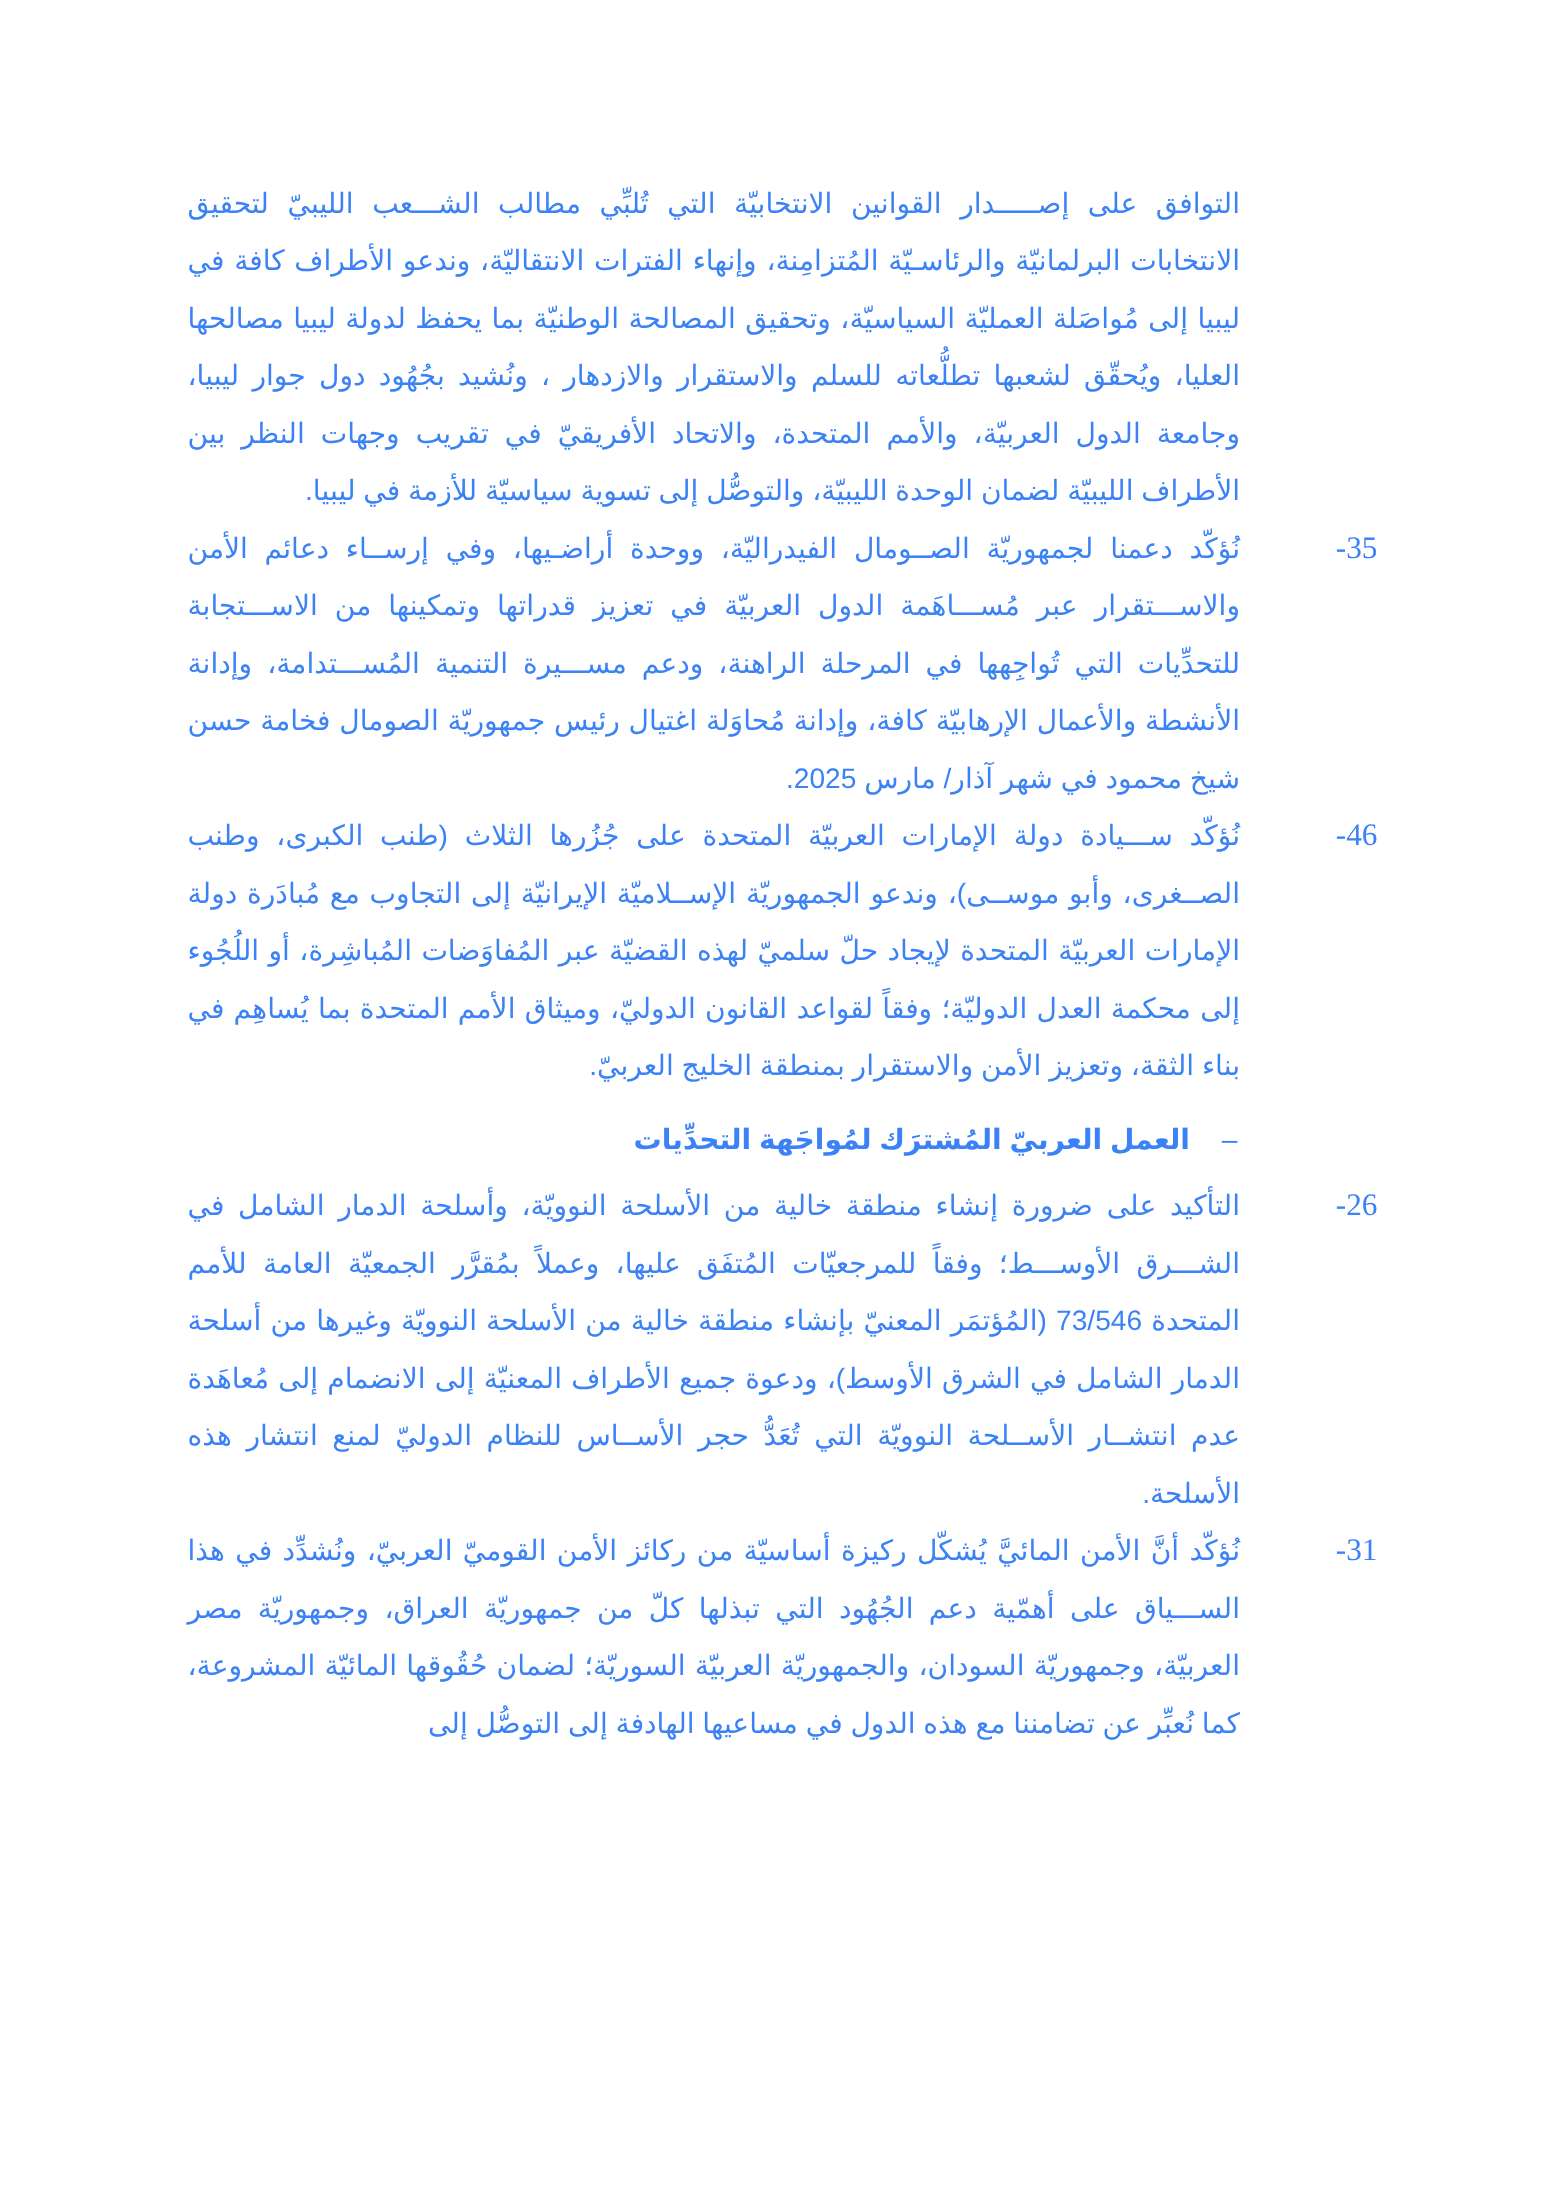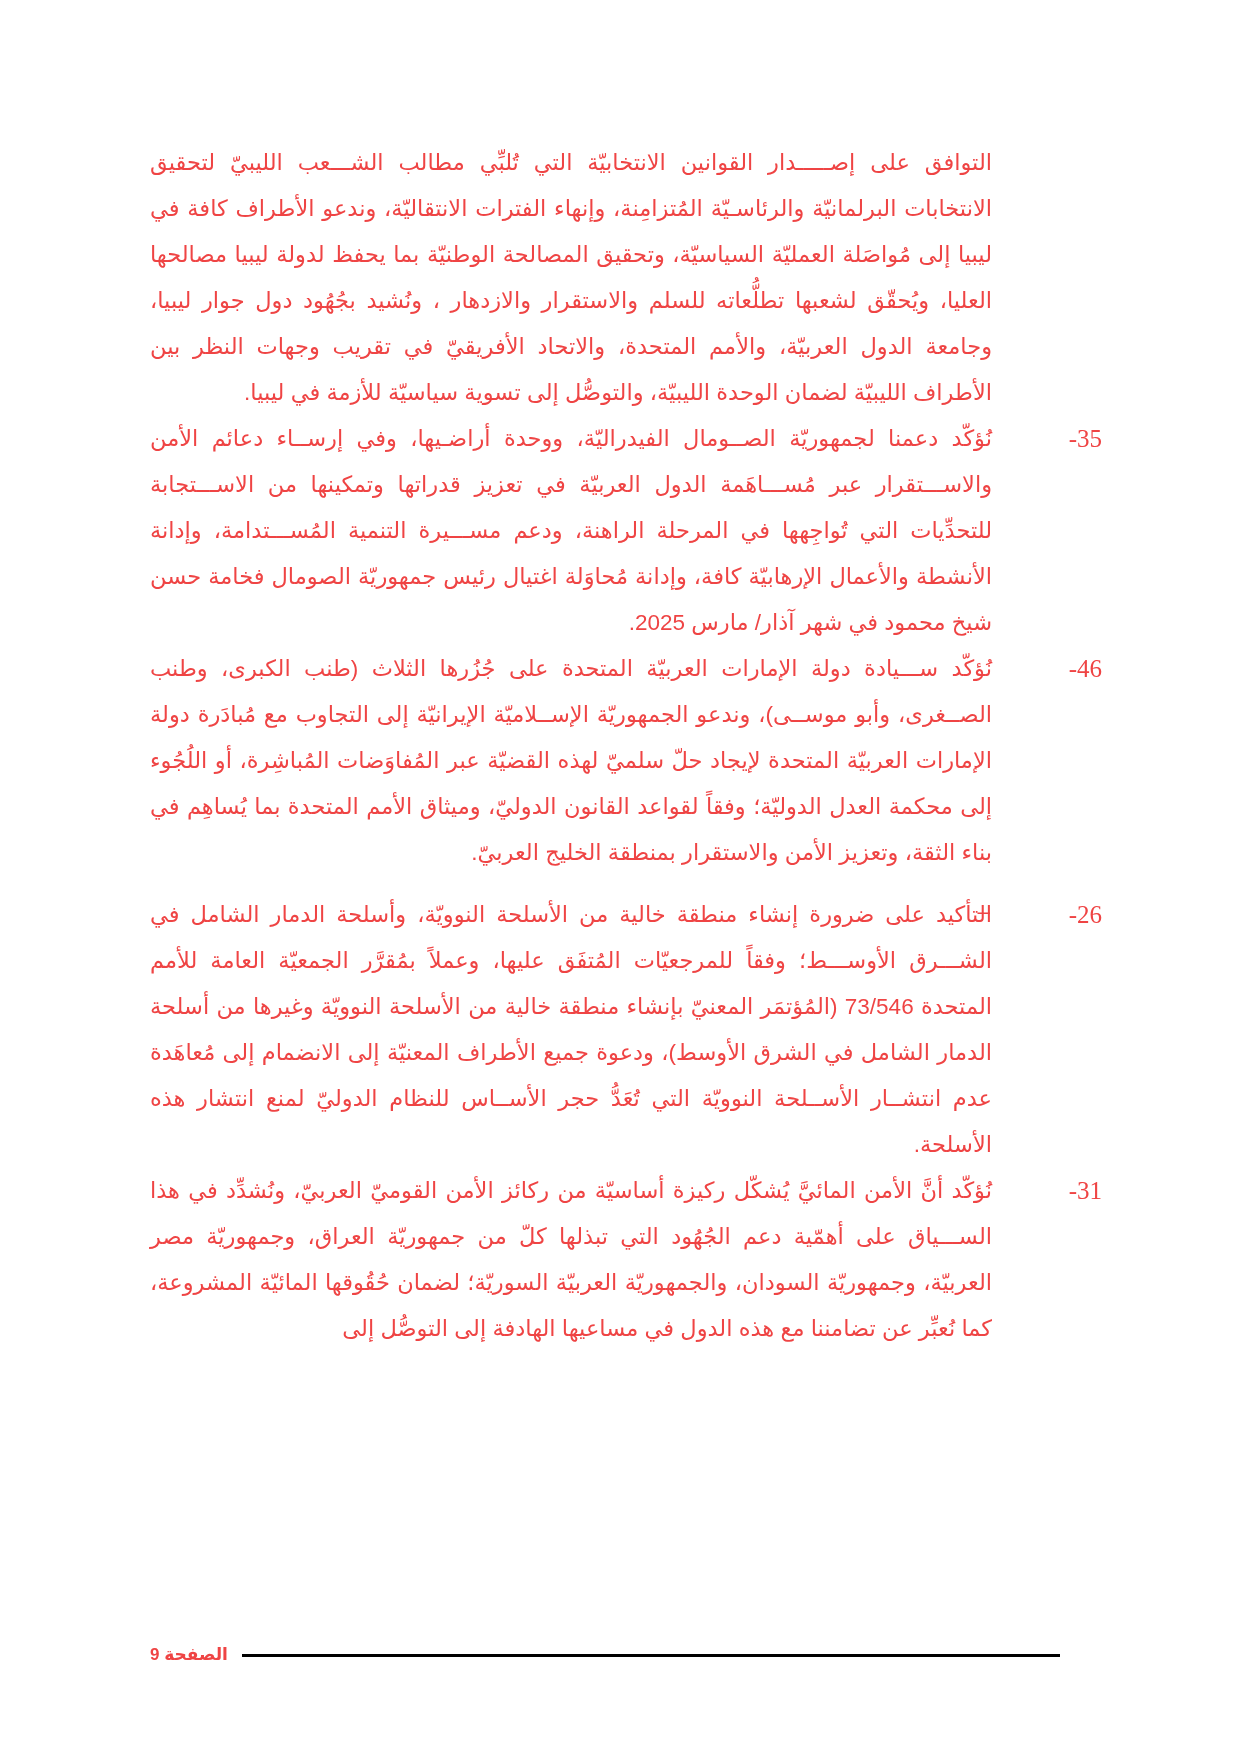--- a/index.html
+++ b/index.html
@@ -1,19 +1,19 @@
 <!DOCTYPE html>
 <html><head>
   <meta charset="utf-8">
   <style>
     html, body { margin: 0; padding: 0; background: #ffffff; }
     body { width: 1240px; height: 1755px; position: relative; overflow: hidden; }
     .page {
       position: absolute; left: 0; top: 0; width: 1140px; height: 1755px;
-      background: #ffffff; color: #ef4444;
+      background: #ffffff; color: #3b82f6;
       font-family: "Liberation Sans", "DejaVu Sans", sans-serif;
     }
     .content {
       position: absolute; left: 150px; top: 140px; width: 842px;
       direction: rtl; text-align: justify; text-align-last: right;
       font-size: 22.5px; line-height: 46px;
     }
     .para { position: relative; margin: 0; }
     .para p { margin: 0; }
     .cont-para { margin-bottom: 0; }
@@ -56,31 +56,28 @@
       <p>نُؤكّد دعمنا لجمهوريّة الصــومال الفيدراليّة، ووحدة أراضـيها، وفي إرســاء دعائم الأمن والاســـتقرار عبر مُســـاهَمة الدول العربيّة في تعزيز قدراتها وتمكينها من الاســـتجابة للتحدِّيات التي تُواجِهها في المرحلة الراهنة، ودعم مســـيرة التنمية المُســـتدامة، وإدانة الأنشطة والأعمال الإرهابيّة كافة، وإدانة مُحاوَلة اغتيال رئيس جمهوريّة الصومال فخامة حسن شيخ محمود في شهر آذار/ مارس 2025.</p>
     </div>
 
     <div class="para num-para">
       <span class="num">-46</span>
       <p>نُؤكّد ســـيادة دولة الإمارات العربيّة المتحدة على جُزُرها الثلاث (طنب الكبرى، وطنب الصــغرى، وأبو موســى)، وندعو الجمهوريّة الإســلاميّة الإيرانيّة إلى التجاوب مع مُبادَرة دولة الإمارات العربيّة المتحدة لإيجاد حلّ سلميّ لهذه القضيّة عبر المُفاوَضات المُباشِرة، أو اللُجُوء إلى محكمة العدل الدوليّة؛ وفقاً لقواعد القانون الدوليّ، وميثاق الأمم المتحدة بما يُساهِم في بناء الثقة، وتعزيز الأمن والاستقرار بمنطقة الخليج العربيّ.</p>
     </div>
 
     <div class="heading">
       <span class="dash">–</span>
+      <span>العمل العربيّ المُشترَك لمُواجَهة التحدِّيات</span>
     </div>
 
     <div class="para num-para">
       <span class="num">-26</span>
       <p>التأكيد على ضرورة إنشاء منطقة خالية من الأسلحة النوويّة، وأسلحة الدمار الشامل في الشـــرق الأوســـط؛ وفقاً للمرجعيّات المُتفَق عليها، وعملاً بمُقرَّر الجمعيّة العامة للأمم المتحدة 73/546 (المُؤتمَر المعنيّ بإنشاء منطقة خالية من الأسلحة النوويّة وغيرها من أسلحة الدمار الشامل في الشرق الأوسط)، ودعوة جميع الأطراف المعنيّة إلى الانضمام إلى مُعاهَدة عدم انتشــار الأســلحة النوويّة التي تُعَدُّ حجر الأســاس للنظام الدوليّ لمنع انتشار هذه الأسلحة.</p>
     </div>
 
     <div class="para num-para">
       <span class="num">-31</span>
       <p>نُؤكّد أنَّ الأمن المائيَّ يُشكّل ركيزة أساسيّة من ركائز الأمن القوميّ العربيّ، ونُشدِّد في هذا الســـياق على أهمّية دعم الجُهُود التي تبذلها كلّ من جمهوريّة العراق، وجمهوريّة مصر العربيّة، وجمهوريّة السودان، والجمهوريّة العربيّة السوريّة؛ لضمان حُقُوقها المائيّة المشروعة، كما نُعبِّر عن تضامننا مع هذه الدول في مساعيها الهادفة إلى التوصُّل إلى</p>
     </div>
 
   </div>
 
-  <div class="footer">
-    <div class="footer-line"></div>
-    <span class="footer-label">الصفحة 9</span>
-  </div>
 </div>
 
 </body></html>

